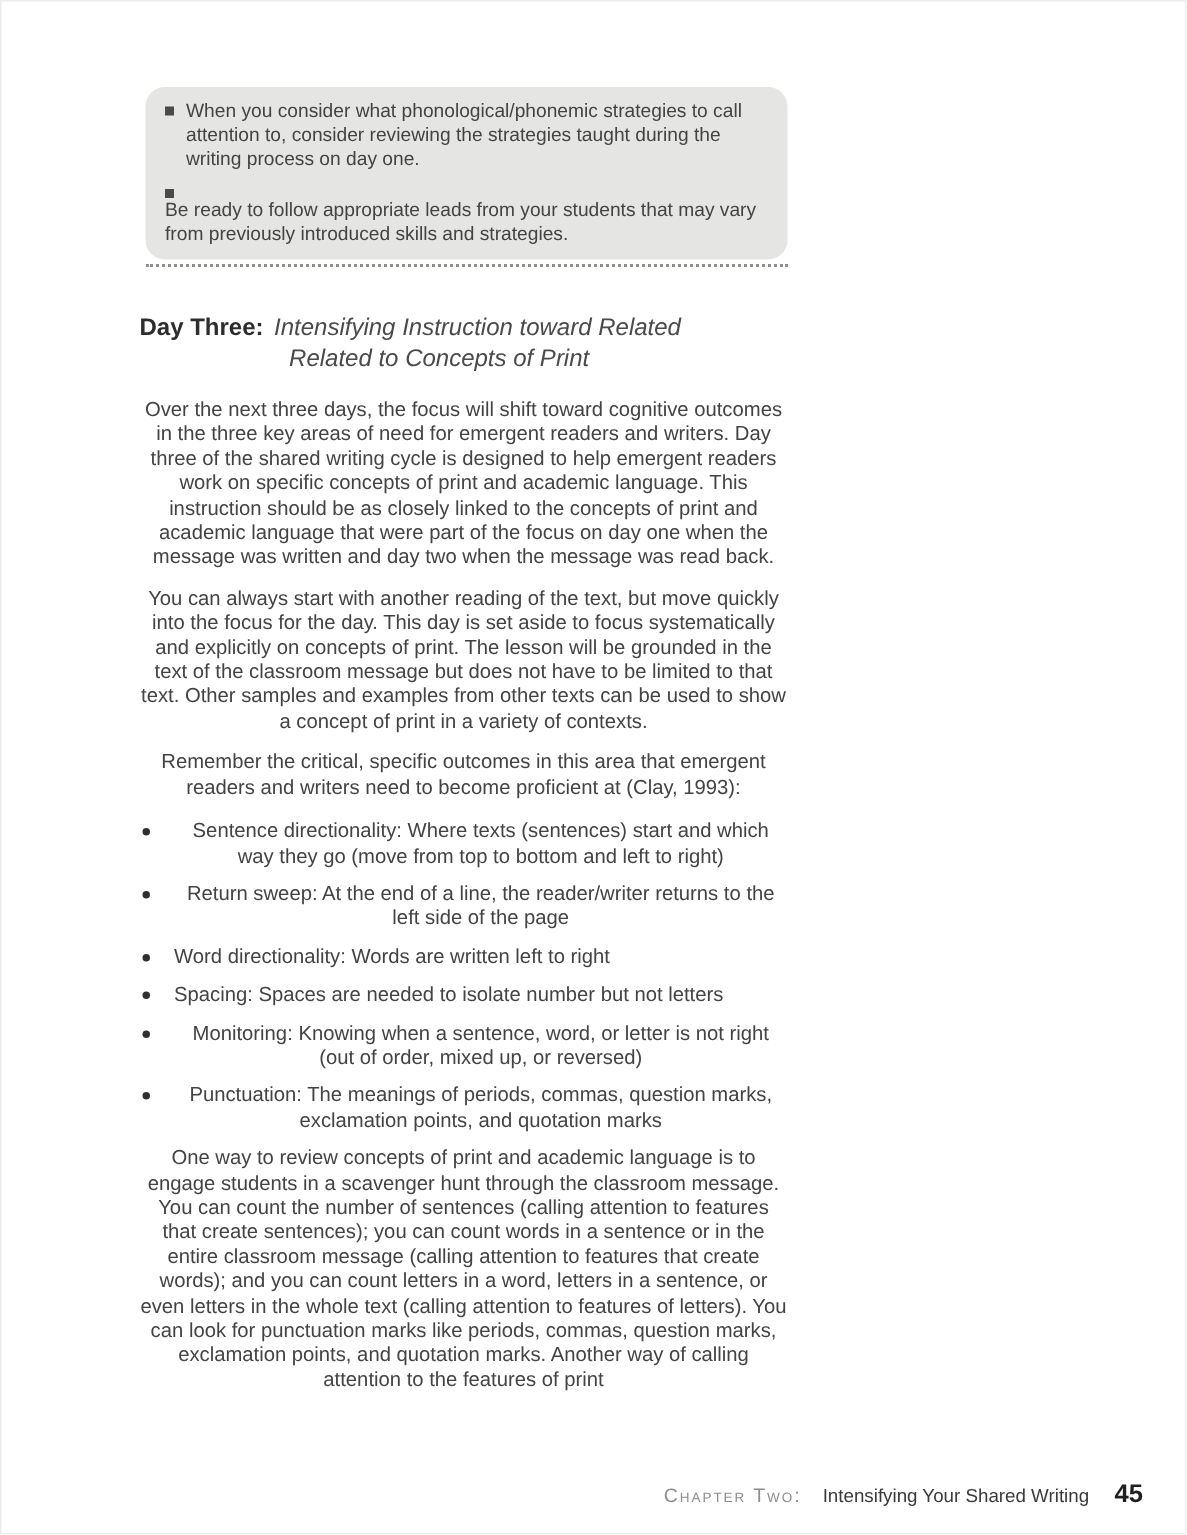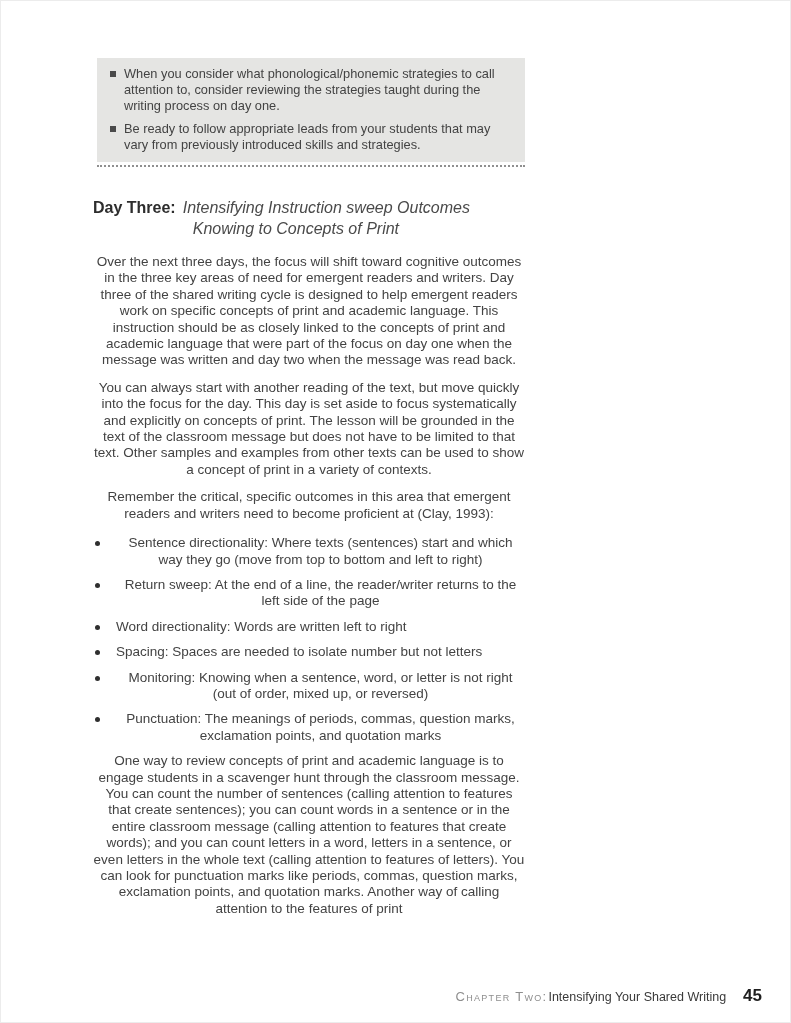--- a/index.html
+++ b/index.html
@@ -23,30 +23,31 @@
     background:#ffffff;
     border:1px solid #ececec;
     overflow:hidden;
   }
   
   .callout{
     margin:57px 0 0 96px;
     width:428px;
     background:var(--callout-bg);
     padding:8px 16px 9px 13px;
+    border-radius:13px;
   }
   .callout-list{list-style:none;}
   .callout-list li{
     display:flex;
     font-size:12.8px;
     line-height:16.2px;
     color:var(--body-text);
     margin-bottom:6px;
   }
-  .callout-list li:last-child{margin-bottom:0;}
+  .callout-list li:last-child{margin-bottom:0;flex-direction:column;}
   .sq-bullet{
     flex:0 0 auto;
     width:6px;height:6px;
     background:var(--bullet-color);
     margin:5px 8px 0 0;
   }
   .dotted-rule{
     margin-left:96px;
     width:428px;
     height:5px;
@@ -106,21 +107,21 @@
     right:28px;
     bottom:16px;
     display:flex;
     align-items:baseline;
   }
   .ch-label{
     font-variant:small-caps;
     letter-spacing:1.3px;
     font-size:13px;
     color:var(--footer-label);
-    margin-right:1px;
+    margin-right:14px;
   }
   .ch-title{
     font-size:12.5px;
     color:var(--footer-title);
     margin-right:17px;
   }
   .pagenum{
     font-size:17px;
     font-weight:bold;
     color:var(--page-number);
@@ -142,22 +143,22 @@
         <span class="callout-text">Be ready to follow appropriate leads from your students that may vary from previously introduced skills and strategies.</span>
       </li>
       </ul>
   </div>
 
   <div class="dotted-rule"></div>
 
   <h2 class="heading">
     <span class="h-label">Day Three:</span>
     <span class="h-title">
-      <span class="h-line h-line1">Intensifying Instruction sweep Outcomes</span>
-      <span class="h-line h-line2">Knowing to Concepts of Print</span>
+      <span class="h-line h-line1">Intensifying Instruction toward Related</span>
+      <span class="h-line h-line2">Related to Concepts of Print</span>
     </span>
   </h2>
 
   <div class="bodycopy">
     <p class="para-1">Over the next three days, the focus will shift toward cognitive outcomes in the three key areas of need for emergent readers and writers. Day three of the shared writing cycle is designed to help emergent readers work on specific concepts of print and academic language. This instruction should be as closely linked to the concepts of print and academic language that were part of the focus on day one when the message was written and day two when the message was read back.</p>
     <p class="para-2">You can always start with another reading of the text, but move quickly into the focus for the day. This day is set aside to focus systematically and explicitly on concepts of print. The lesson will be grounded in the text of the classroom message but does not have to be limited to that text. Other samples and examples from other texts can be used to show a concept of print in a variety of contexts.</p>
     <p class="para-3">Remember the critical, specific outcomes in this area that emergent readers and writers need to become proficient at (Clay, 1993):</p>
 
     <ul class="bullet-list">
         <li>

